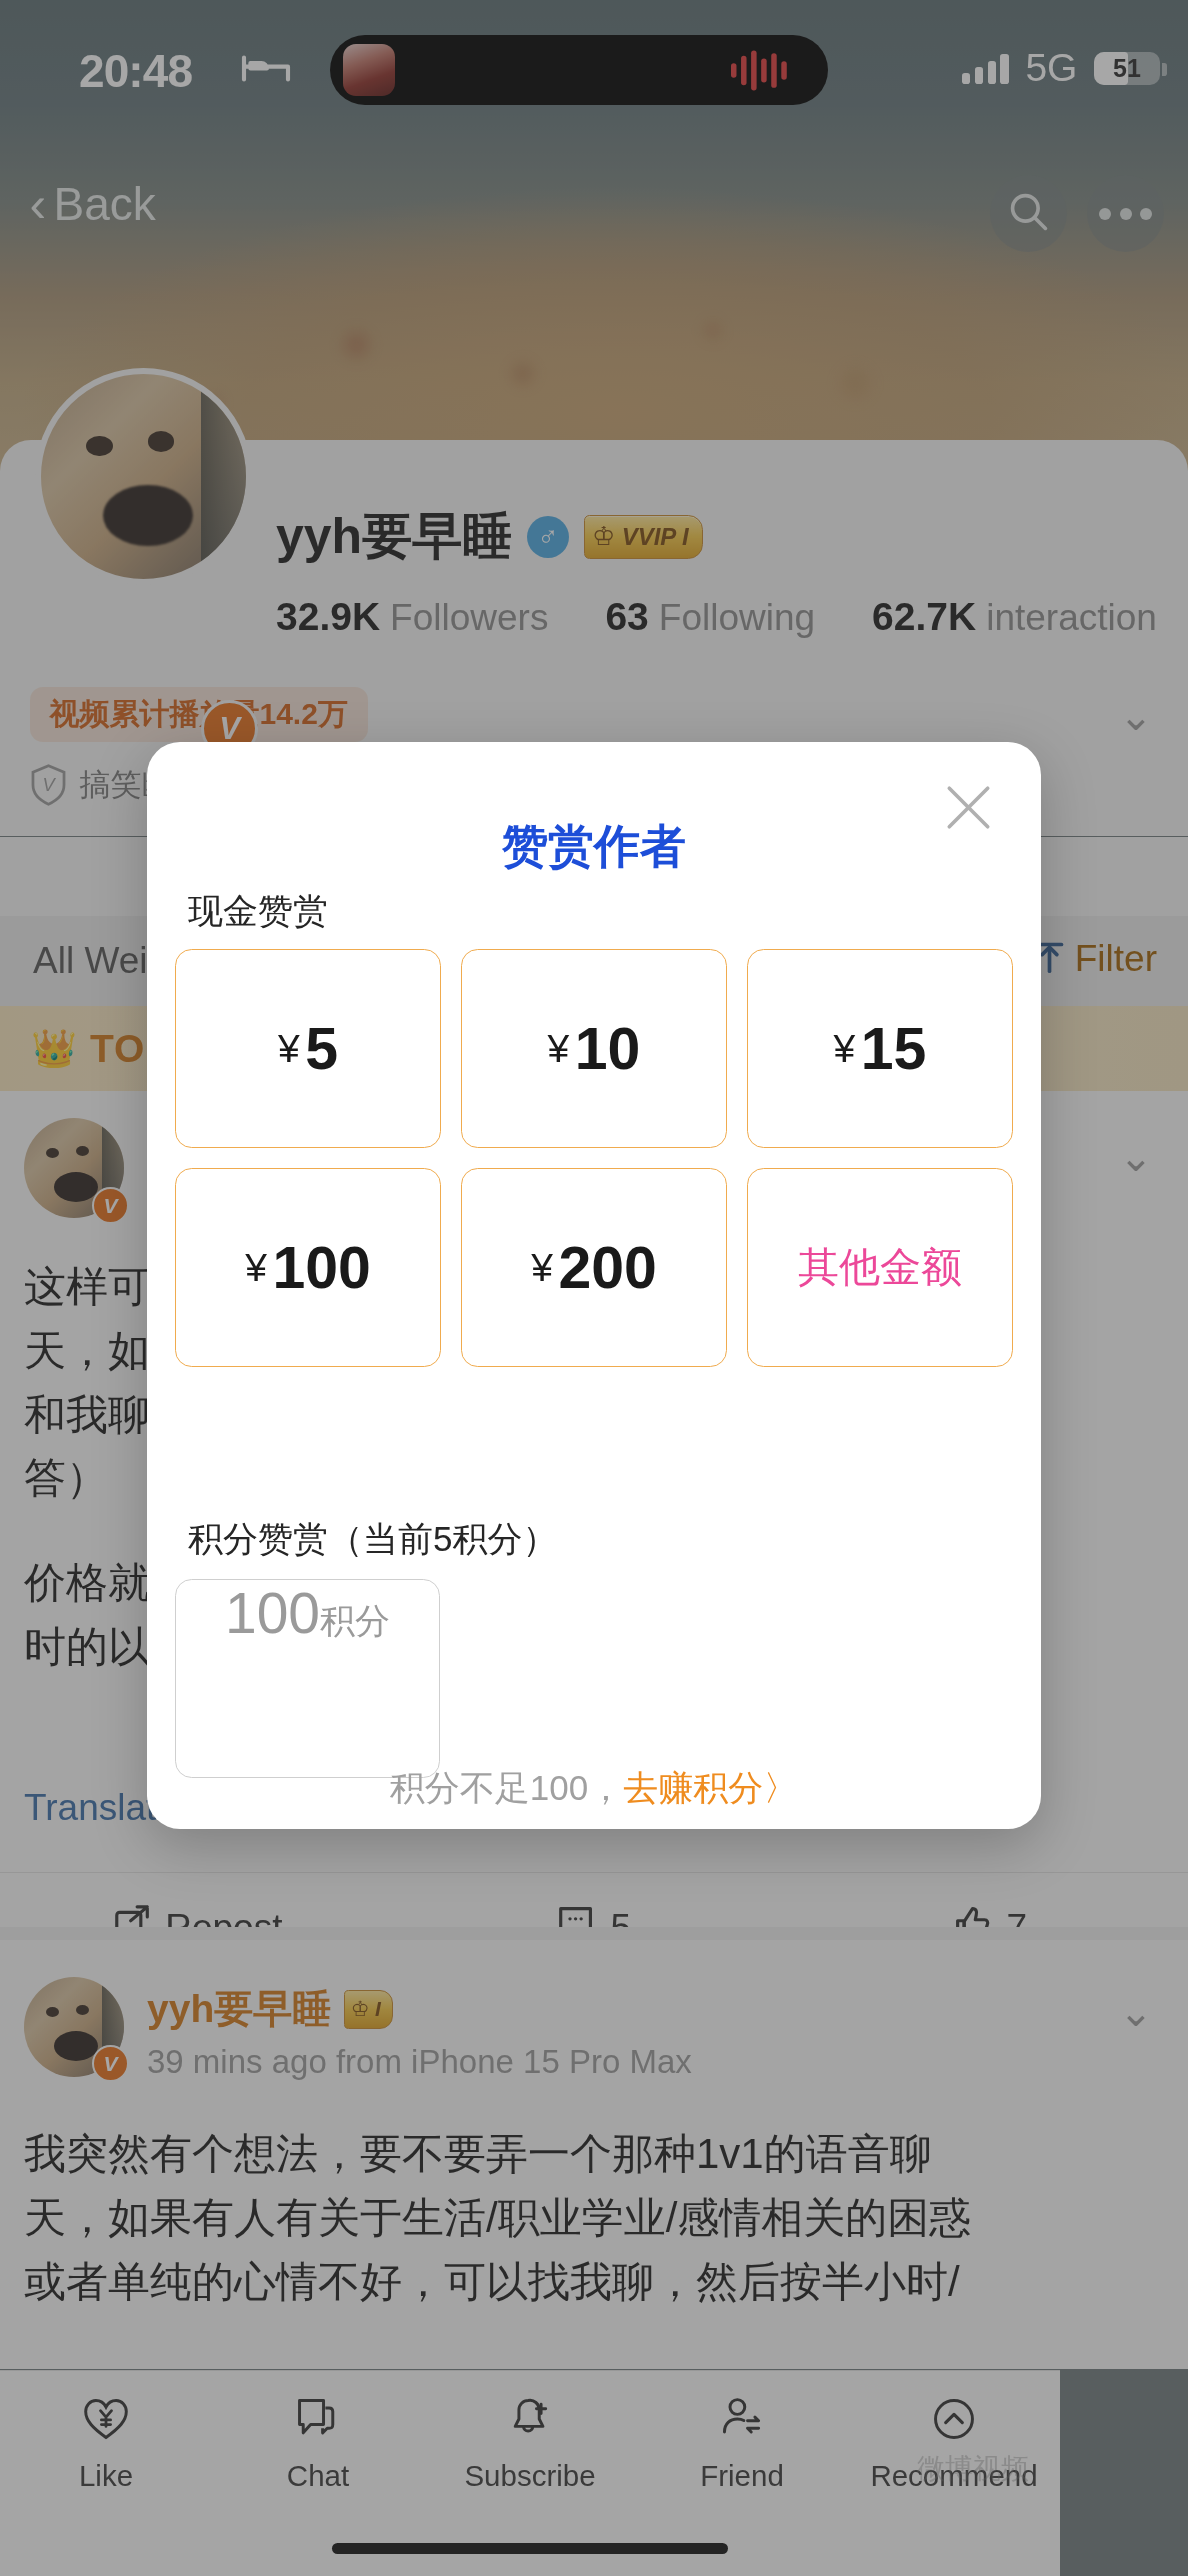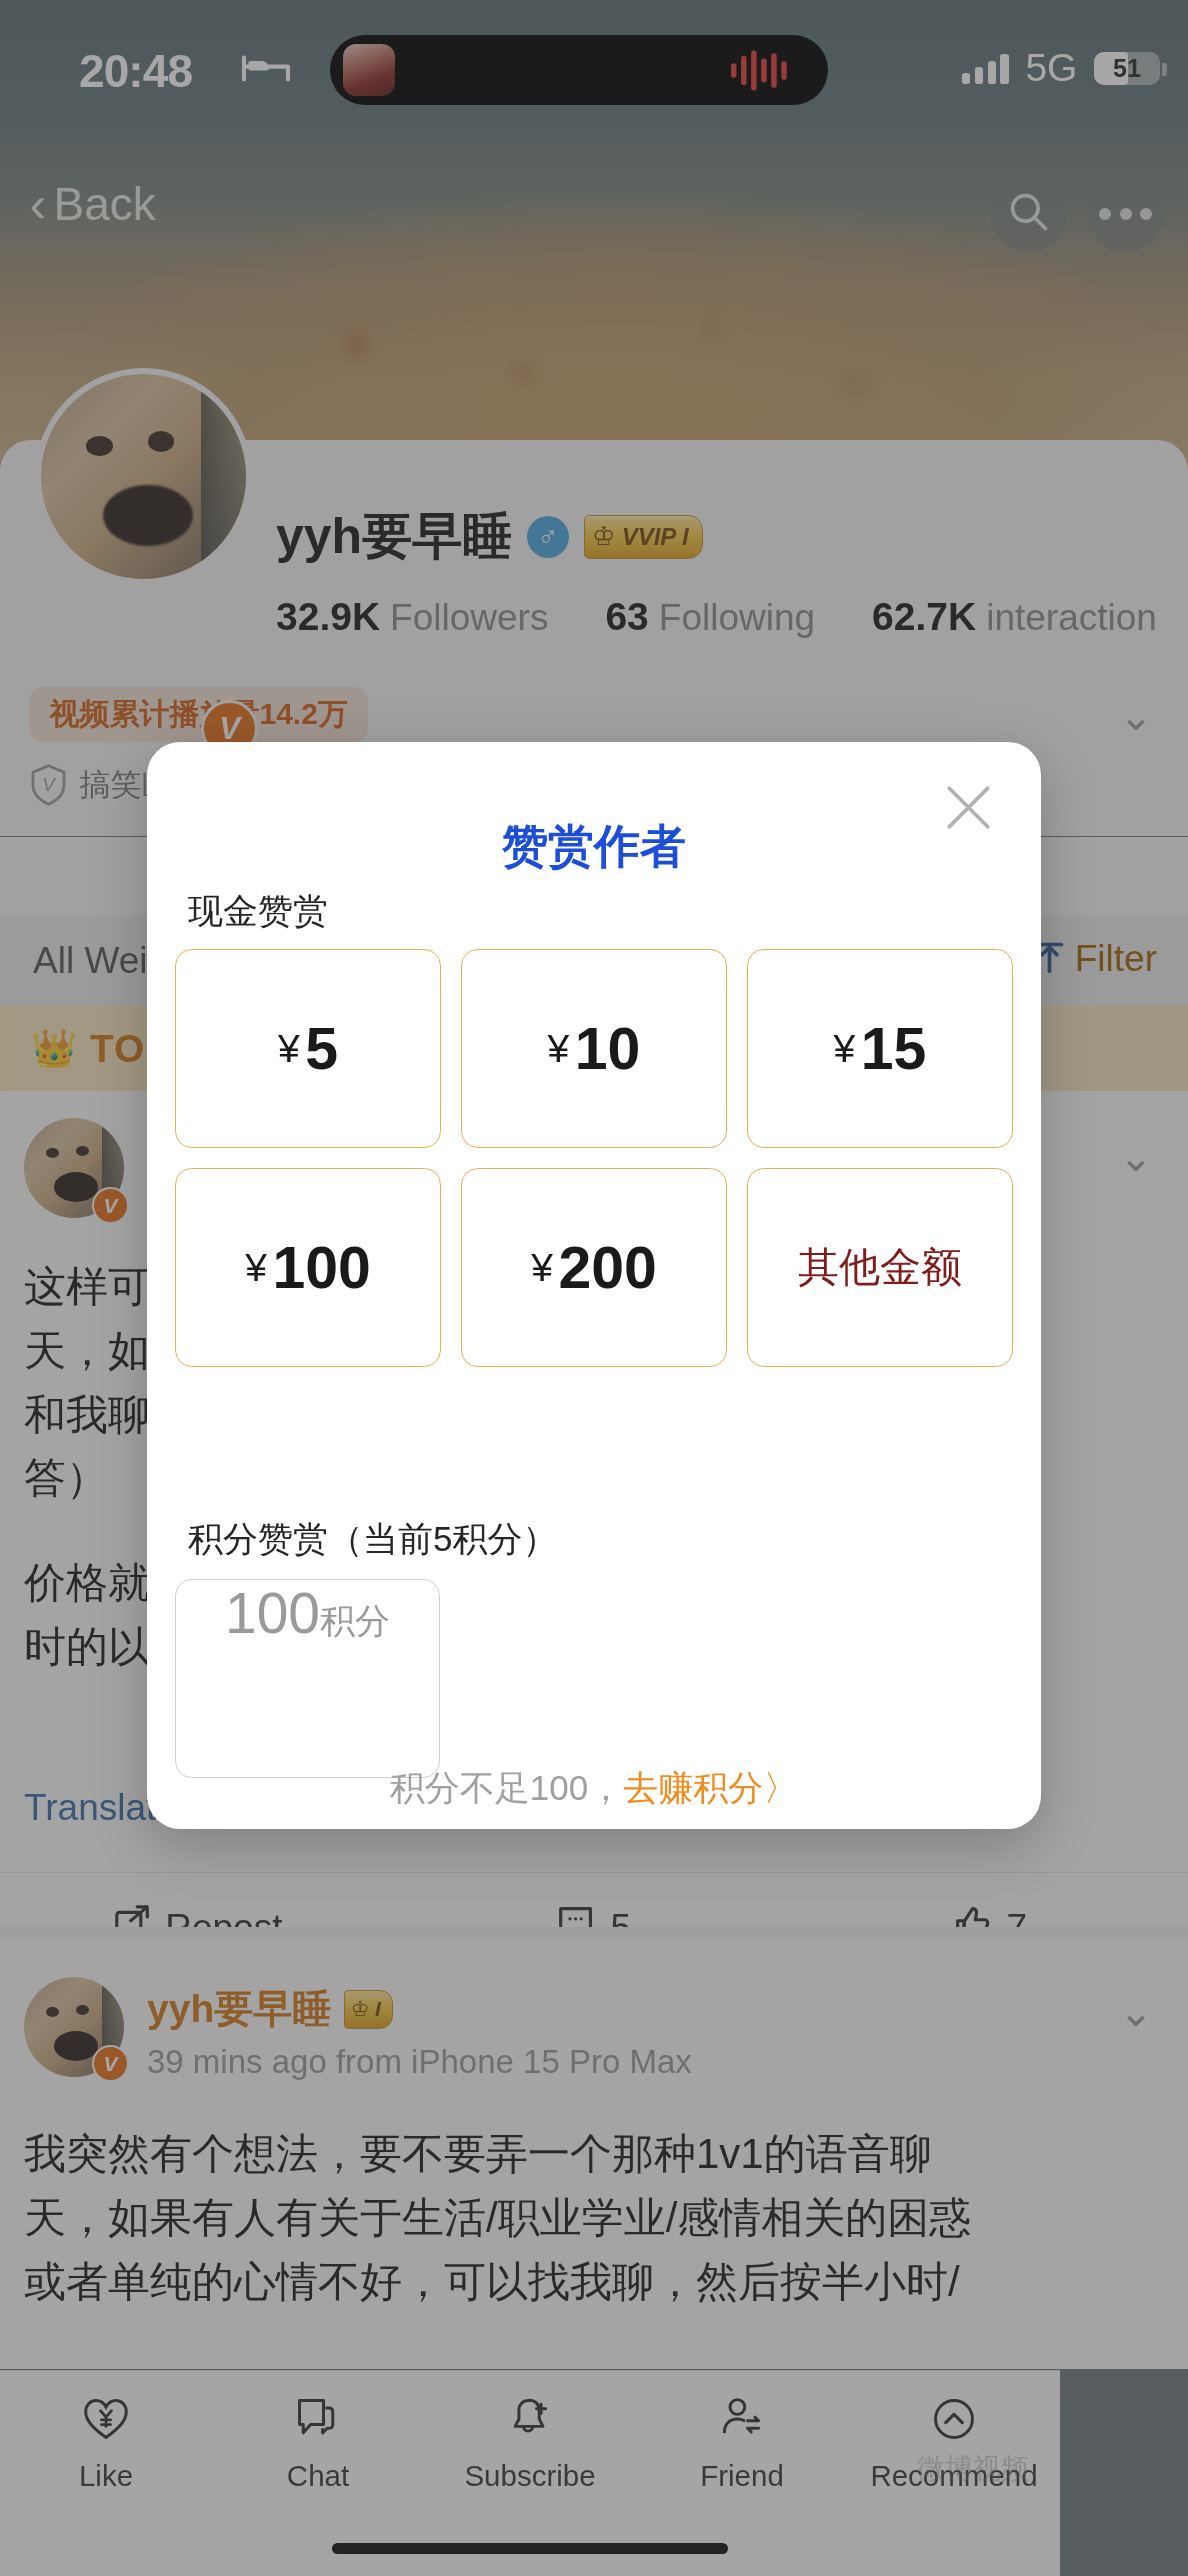--- a/index.html
+++ b/index.html
@@ -221,21 +221,21 @@
   .amt-grid {
     position:absolute; left:28px; top:207px; width:838px;
     display:grid; grid-template-columns:repeat(3,1fr); gap:20px;
   }
   .amt-btn {
     height:199px; border:1.8px solid #f0ab4e; border-radius:16.6px; background:#fff;
     display:flex; align-items:center; justify-content:center;
     font-size:59px; font-weight:700; color:#1a1a1a; cursor:pointer;
   }
   .amt-btn .yen { font-size:39px; font-weight:400; margin-right:5.5px; }
-  .amt-btn.placeholder { color:#7f1d1d; font-size:41px; font-weight:400; }
+  .amt-btn.placeholder { color:#ec4899; font-size:41px; font-weight:400; }
   .pts-btn {
     position:absolute; left:28px; top:837px; width:265px; height:199px;
     border:1.8px solid #cfcfcf; border-radius:16.6px; background:#fff;
     display:flex; align-items:baseline; justify-content:center; cursor:pointer;
     color:#9a9a9a;
   }
   .pts-btn .num { font-size:57px; font-weight:400; }
   .pts-btn .unit { font-size:35px; }
   .pts-hint {
     position:absolute; left:0; top:1023px; width:100%; text-align:center; font-size:35px; color:#a0a0a0;

